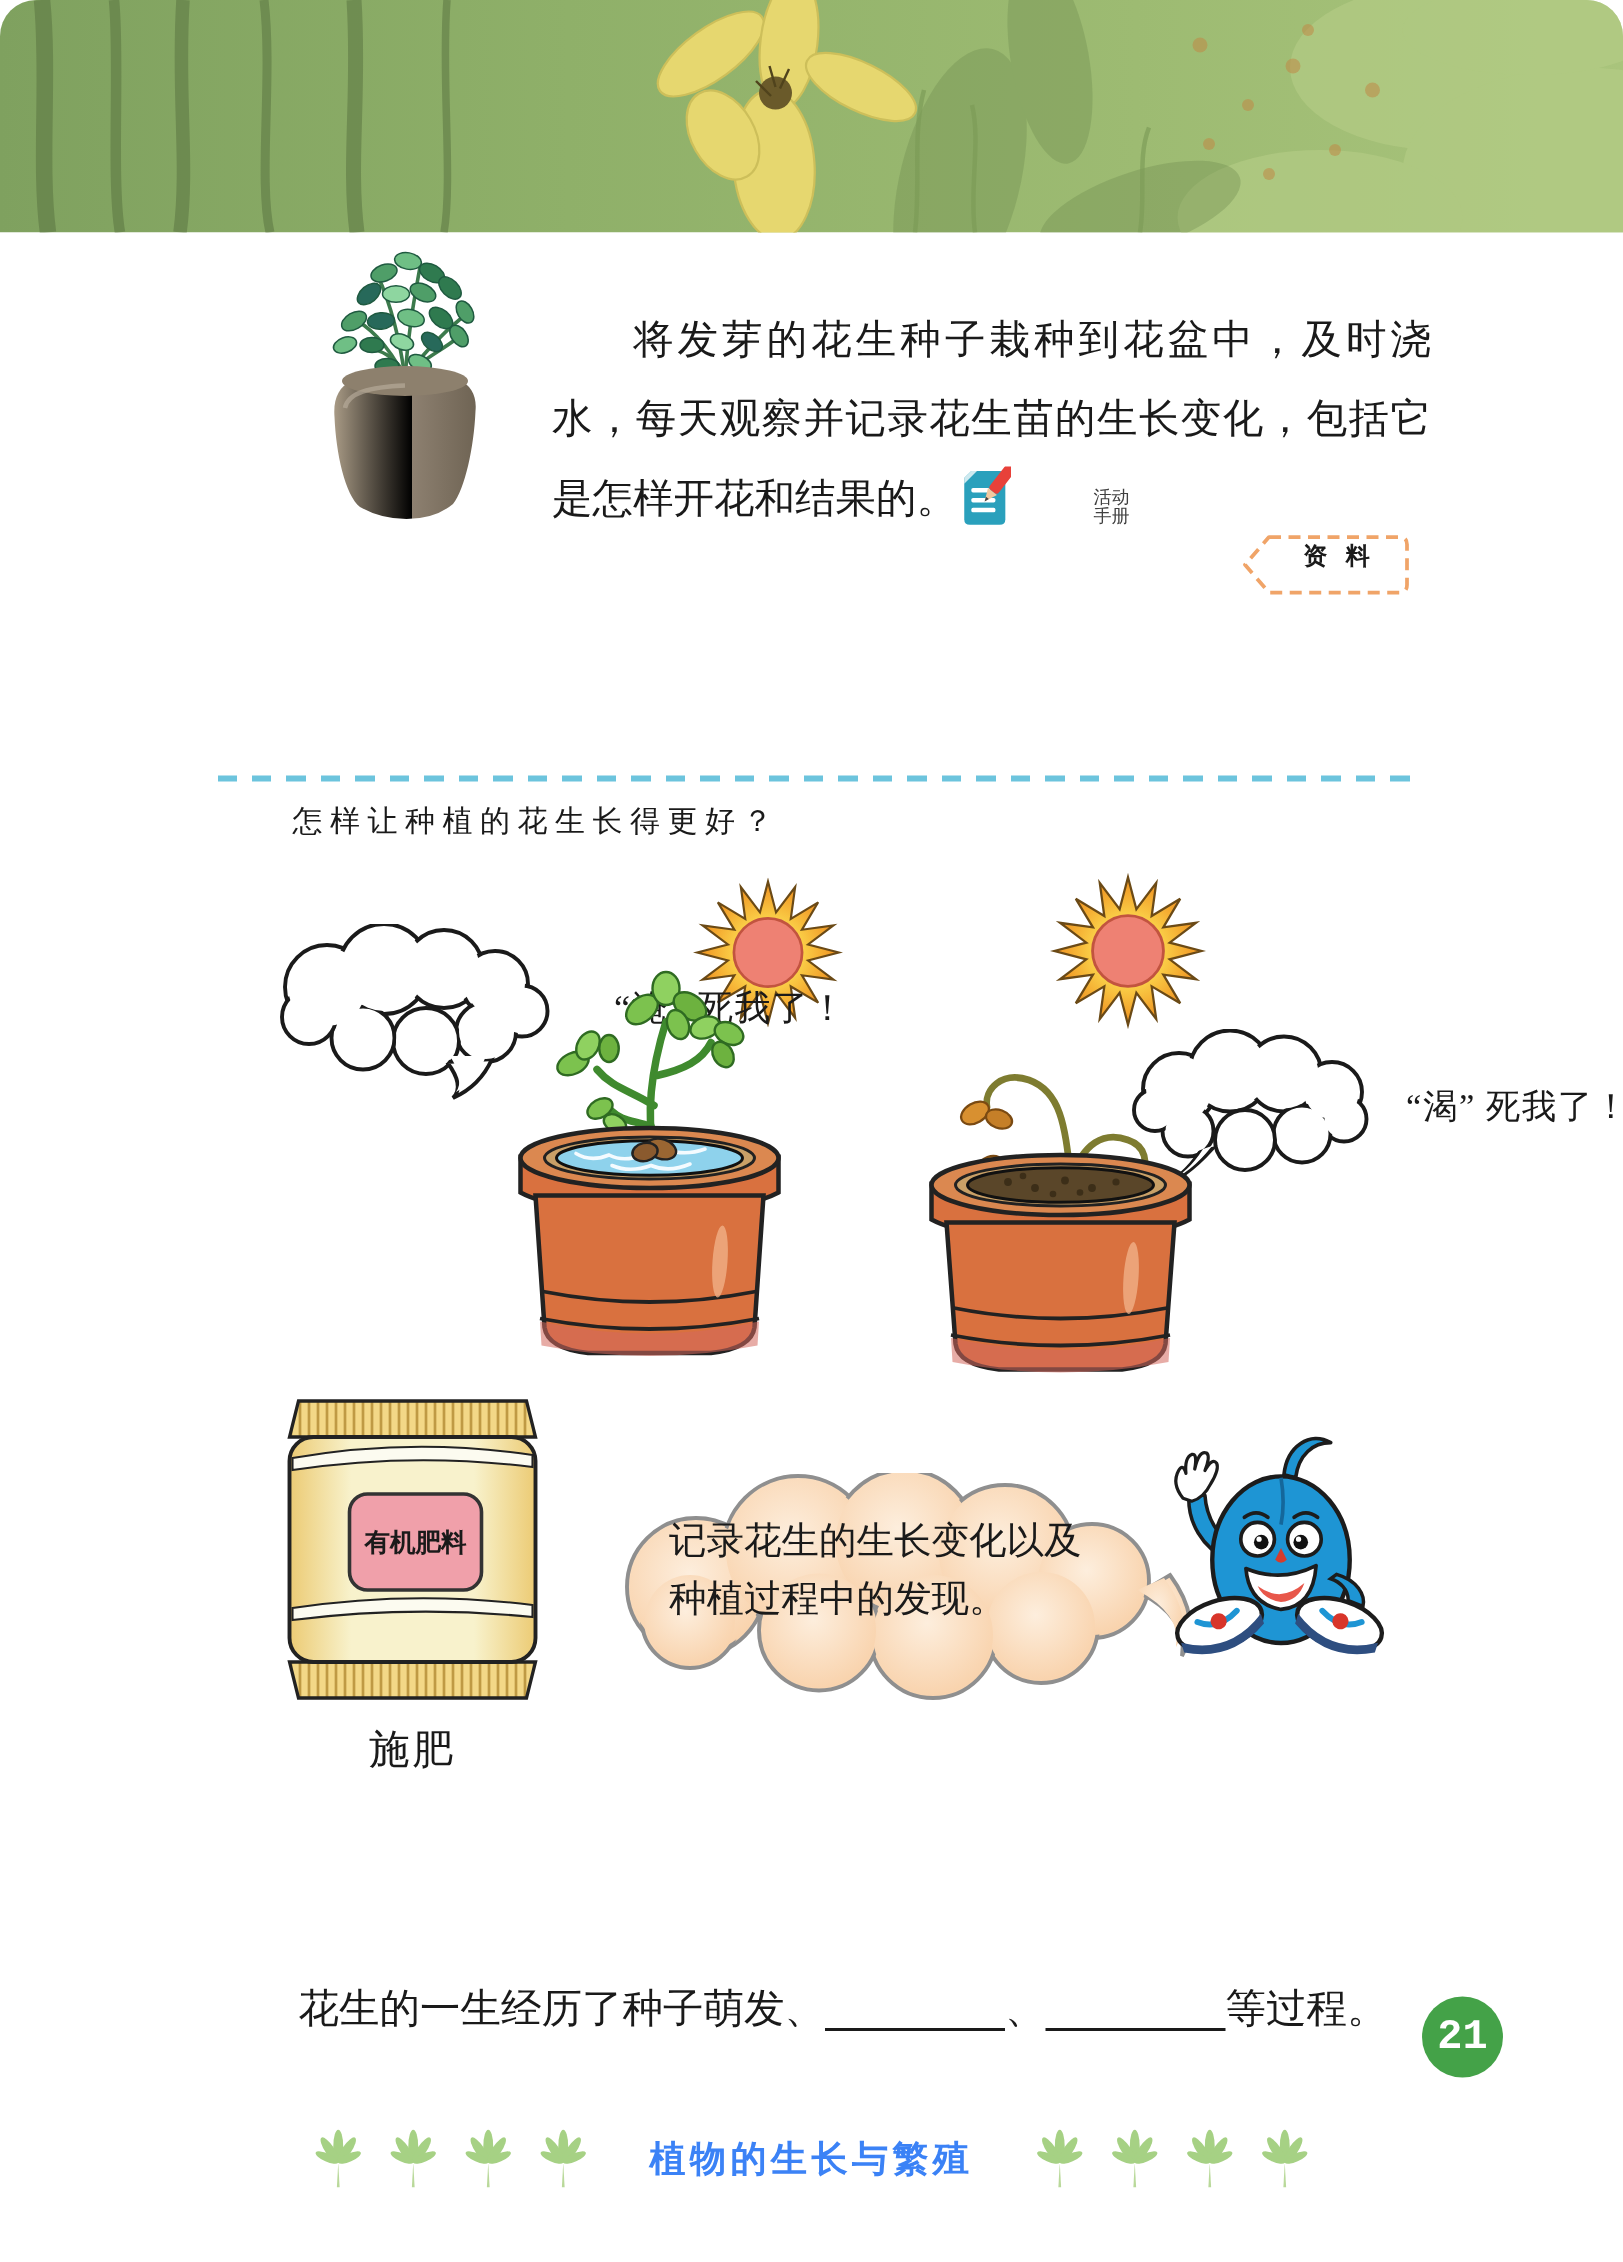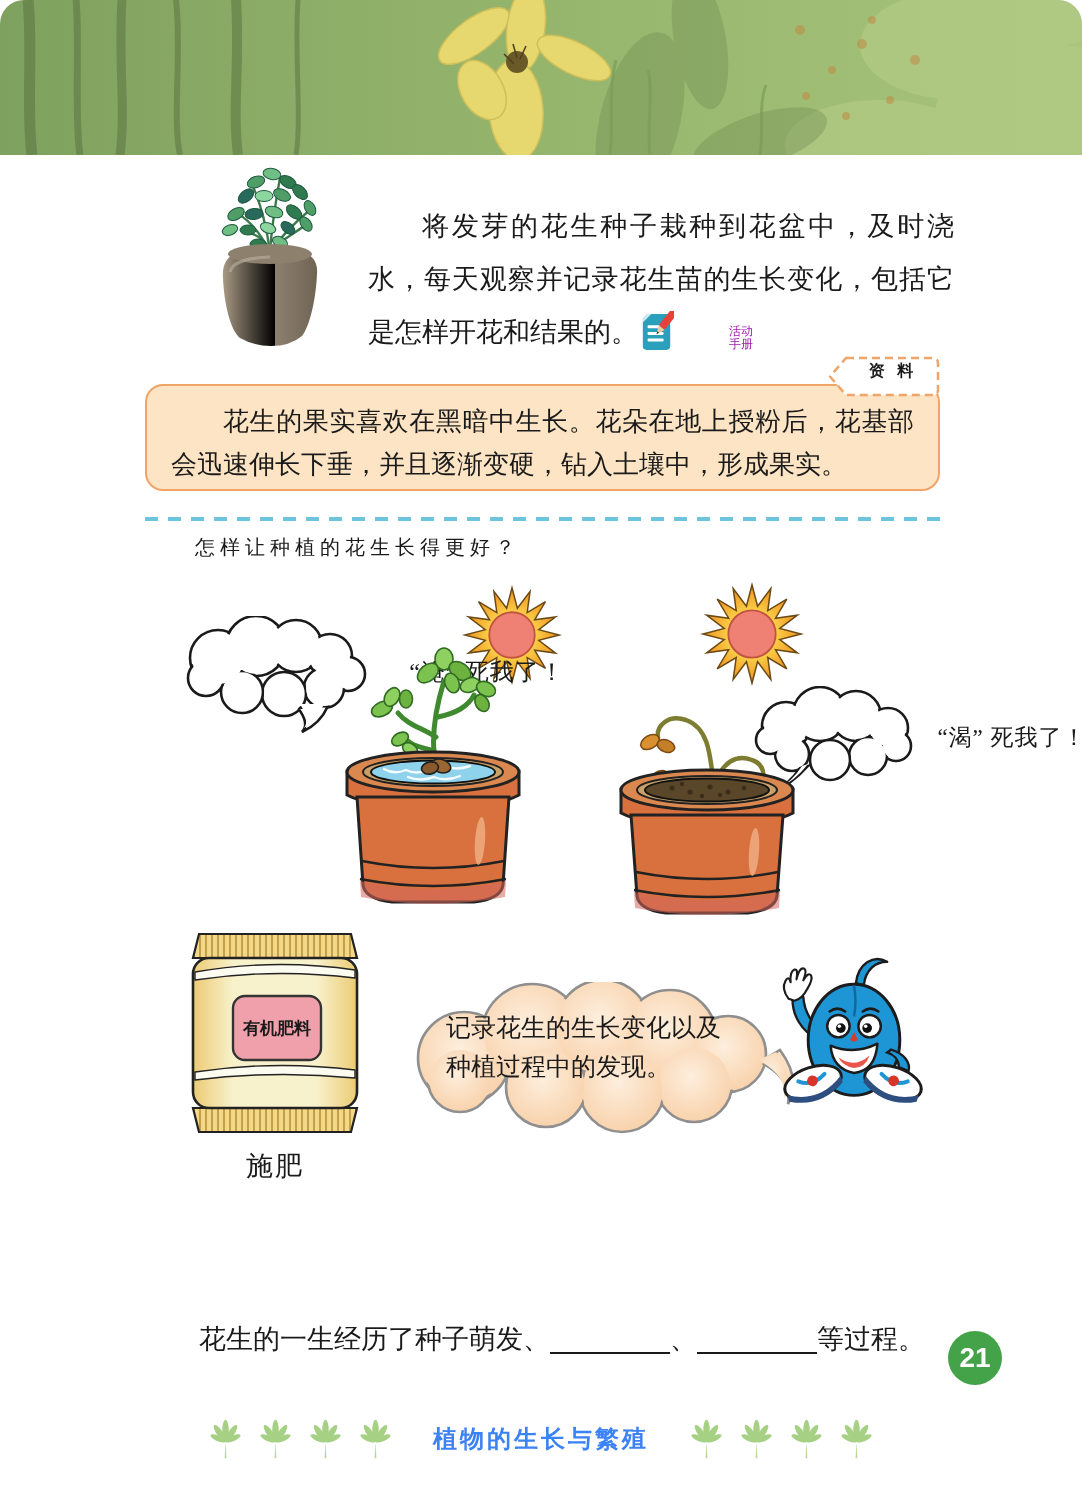--- a/index.html
+++ b/index.html
@@ -8,21 +8,21 @@
   .abs{position:absolute;}
 
   
   .banner{position:absolute;top:0;left:0;width:1082px;height:155px;}
 
   
   .intro-text{position:absolute;left:368px;top:200px;width:586px;font-size:27px;
               line-height:53px;text-align:justify;text-indent:2em;margin:0;}
   .hb-icon{display:inline-flex;align-items:flex-end;vertical-align:-10px;margin-left:2px;}
   .hb-labels{display:flex;flex-direction:column;font-family:"Liberation Sans",sans-serif;
-             font-size:12px;line-height:13px;color:#a21caf;margin-left:1px;}
+             font-size:12px;line-height:13px;color:#404040;margin-left:1px;}
 
   
   .info-box{position:absolute;left:145px;top:384px;width:795px;height:107px;box-sizing:border-box;
             background:#fce4c4;border:2.5px solid #f0a468;border-radius:18px;}
   .info-box p{margin:14px 24px;font-size:26px;line-height:43px;text-indent:2em;text-align:justify;}
   .info-tab{position:absolute;left:826px;top:355px;width:116px;height:43px;z-index:2;}
   .info-tab .tab-text{position:absolute;left:24px;top:6px;width:86px;text-align:center;
             font-size:16px;font-weight:bold;letter-spacing:4px;font-family:"Liberation Sans",sans-serif;}
 
   .divider{position:absolute;left:145px;top:517px;width:795px;height:4px;
@@ -50,21 +50,21 @@
   .fillin{position:absolute;left:145px;width:810px;font-size:27px;line-height:54px;margin:0;}
   .fillin .indent{display:inline-block;width:2em;}
   .blank{display:inline-block;border-bottom:2px solid #1a1a1a;height:1.05em;vertical-align:-6px;}
   .blank.w92{width:92px;}
   .blank.w120{width:120px;}
   .fi1{top:1214px;}
   .fi2{top:1312px;}
 
   
   .page-num{position:absolute;left:948px;top:1331px;width:54px;height:54px;border-radius:50%;
-            background:#44a248;color:#fff;font-family:Liberation Sans, sans-serif;
+            background:#44a248;color:#fff;font-family:Liberation Mono, monospace;
             font-weight:bold;font-size:28px;display:flex;align-items:center;justify-content:center;}
 
   
   .footer{position:absolute;left:0;top:1418px;width:1082px;display:flex;align-items:center;
           justify-content:center;gap:13px;}
   .footer .title{font-family:"Liberation Sans",sans-serif;font-weight:bold;font-size:24px;
           color:#3b82f6;letter-spacing:3px;margin:0 26px;}
   .leaf{width:37px;height:42px;}
 </style>
 </head>
@@ -222,23 +222,20 @@
           <span>手册</span>
         </span>
       </span></p>
 
   <div class="info-tab">
     <svg width="116" height="43" viewBox="0 0 116 43">
       <path d="M20,3 H107 Q112,3 112,8 V35 Q112,40 107,40 H20 L4,21.5 Z" fill="#fff" stroke="#f0a468" stroke-width="2.5" stroke-dasharray="8 5" stroke-linejoin="round"></path>
     </svg>
     <span class="tab-text">资 料</span>
   </div>
-  <div class="info-box">
-    <p>花生的果实喜欢在黑暗中生长。花朵在地上授粉后，花基部会迅速伸长下垂，并且逐渐变硬，钻入土壤中，形成果实。</p>
-  </div>
 
   <div class="divider"></div>
 
   <p class="question">怎样让种植的花生长得更好？</p>
 
   <div class="abs" style="left:462px;top:585px">
     <svg class="sun" width="100" height="100">
         <use href="#sunSym"></use>
       </svg>
   </div>

